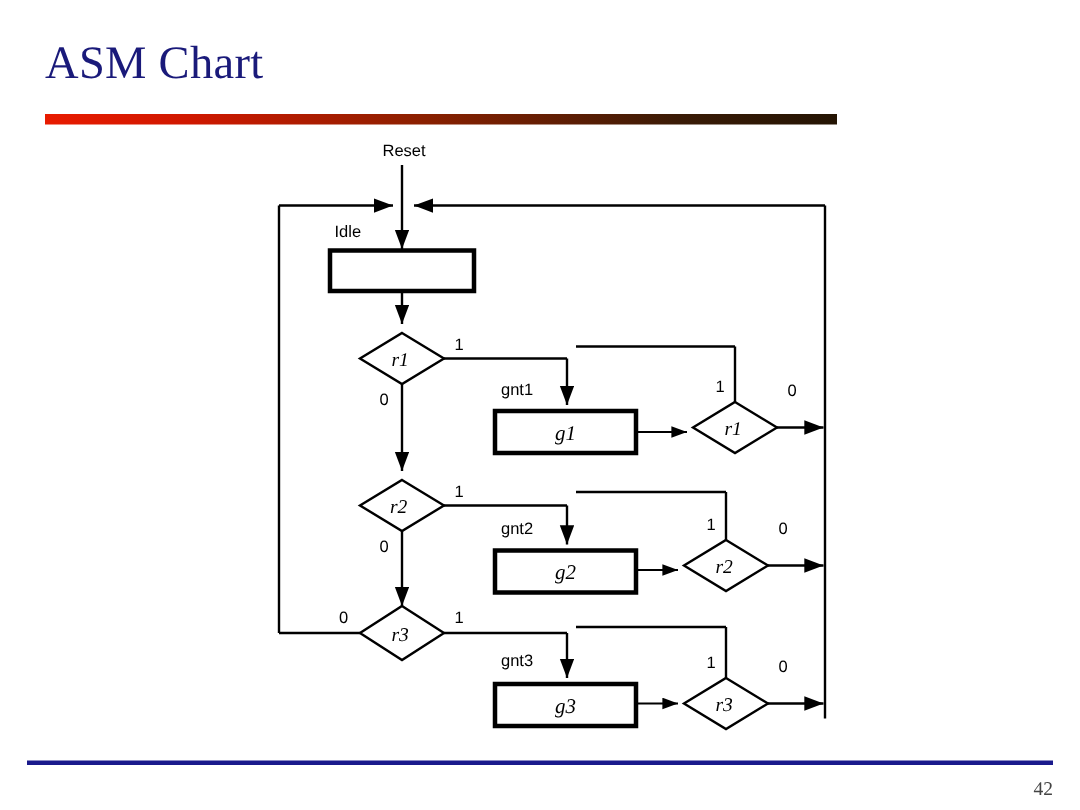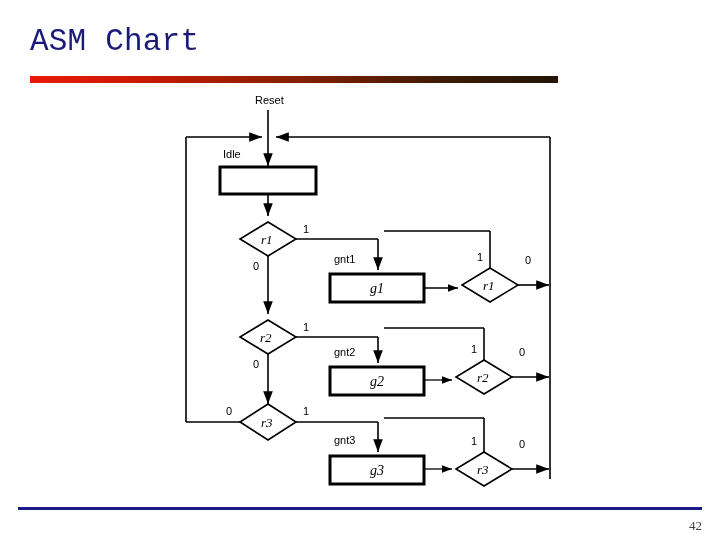--- a/index.html
+++ b/index.html
@@ -10,21 +10,21 @@
     overflow:hidden;
     position:relative;
   }
   #slide{position:absolute;left:0;top:0;width:720px;height:540px;}
 
   .title{
     position:absolute;
     left:30px; top:24px;
     font-size:31px;
     color:#1a1a7a;
-    font-family:Liberation Mono, monospace;
+    font-family:Liberation Serif, serif;
     letter-spacing:0.2px;
     white-space:nowrap;
   }
 
   .title-rule{
     position:absolute;
     left:30px; top:76px;
     width:528px; height:7px;
     background:linear-gradient(to right,#e81b00 0%,#d01800 18%,#8a2000 48%,#3a1b06 80%,#241403 100%);
   }

